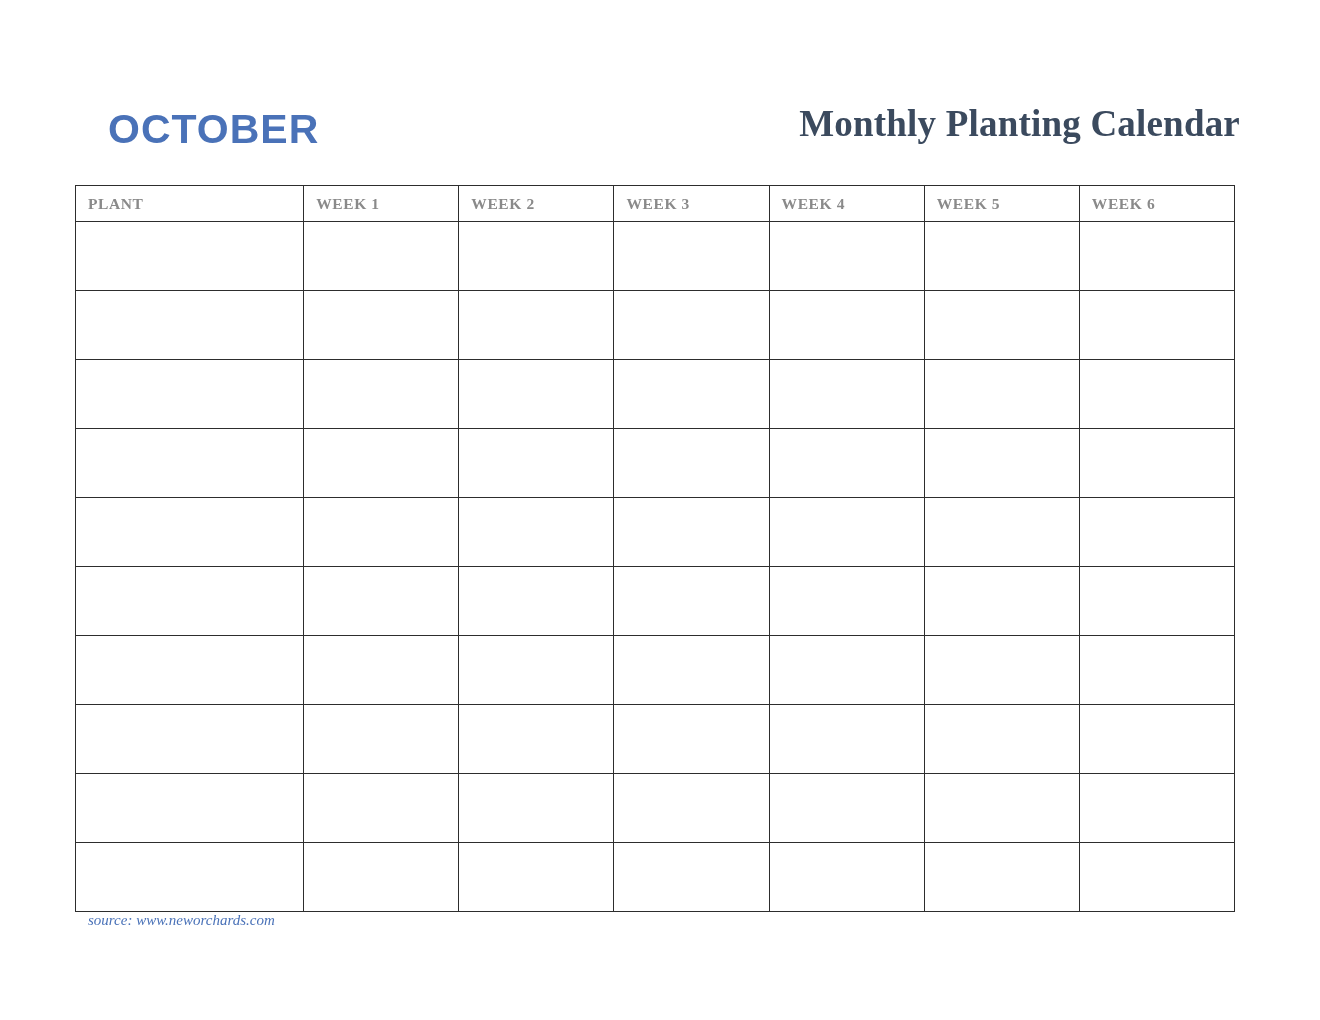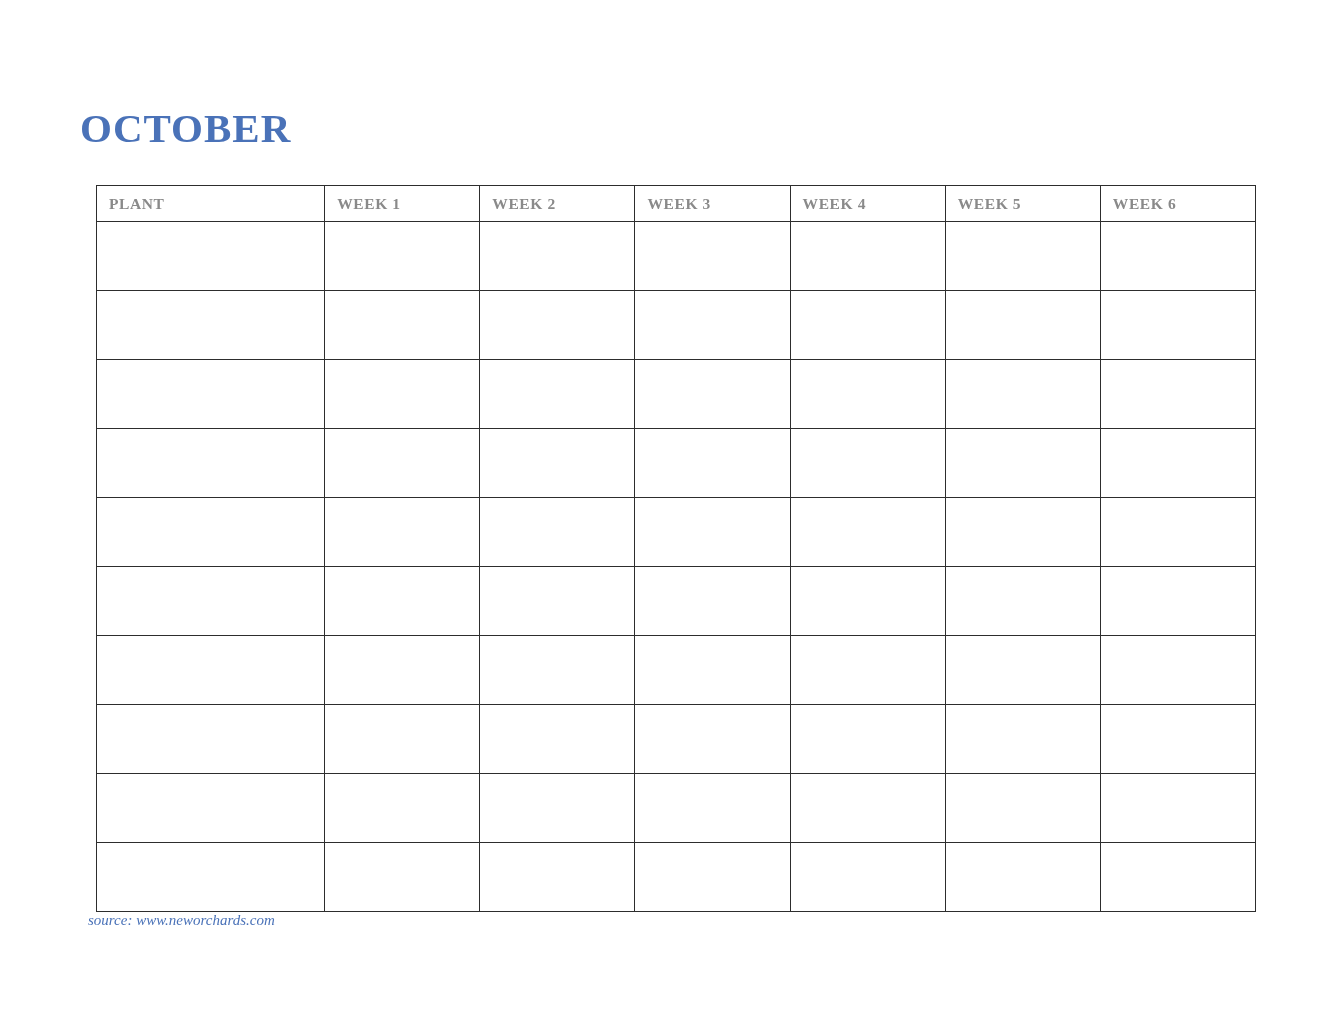--- a/index.html
+++ b/index.html
@@ -24,42 +24,43 @@
     position: absolute;
     left: 80px;
     top: 78px;
     width: 1160px;
     height: 90px;
     display: flex;
     align-items: center;
     justify-content: space-between;
   }
   .month-title {
-    font-family: Liberation Serif, serif;
+    font-family: Liberation Sans, sans-serif;
     font-weight: bold;
     font-size: 58px;
     line-height: 1;
     color: #4a72b8;
     letter-spacing: 1px;
     font-variant: small-caps;
     text-transform: lowercase;
+    margin-left: 28px;
   }
   .month-title::first-letter {
     font-size: 58px;
   }
   .doc-title {
     font-family: "Liberation Serif", serif;
     font-weight: bold;
     font-size: 37px;
     color: #3b4a5e;
     letter-spacing: 0.2px;
   }
   table.calendar {
     position: absolute;
-    left: 96px;
+    left: 75px;
     top: 185px;
     width: 1160px;
     border-collapse: collapse;
     table-layout: fixed;
   }
   table.calendar th,
   table.calendar td {
     border: 1px solid #2d2d2d;
     padding: 0;
   }
@@ -93,20 +94,21 @@
     color: #4a72b8;
   }
 </style>
 </head>
 <body>
 
 <div class="page">
 
   <div class="header">
     <div class="month-title">October</div>
+    <div class="doc-title">Monthly Planting Calendar</div>
   </div>
 
   <table class="calendar">
     <colgroup>
       <col class="col-plant">
       <col class="col-week">
       <col class="col-week">
       <col class="col-week">
       <col class="col-week">
       <col class="col-week">

